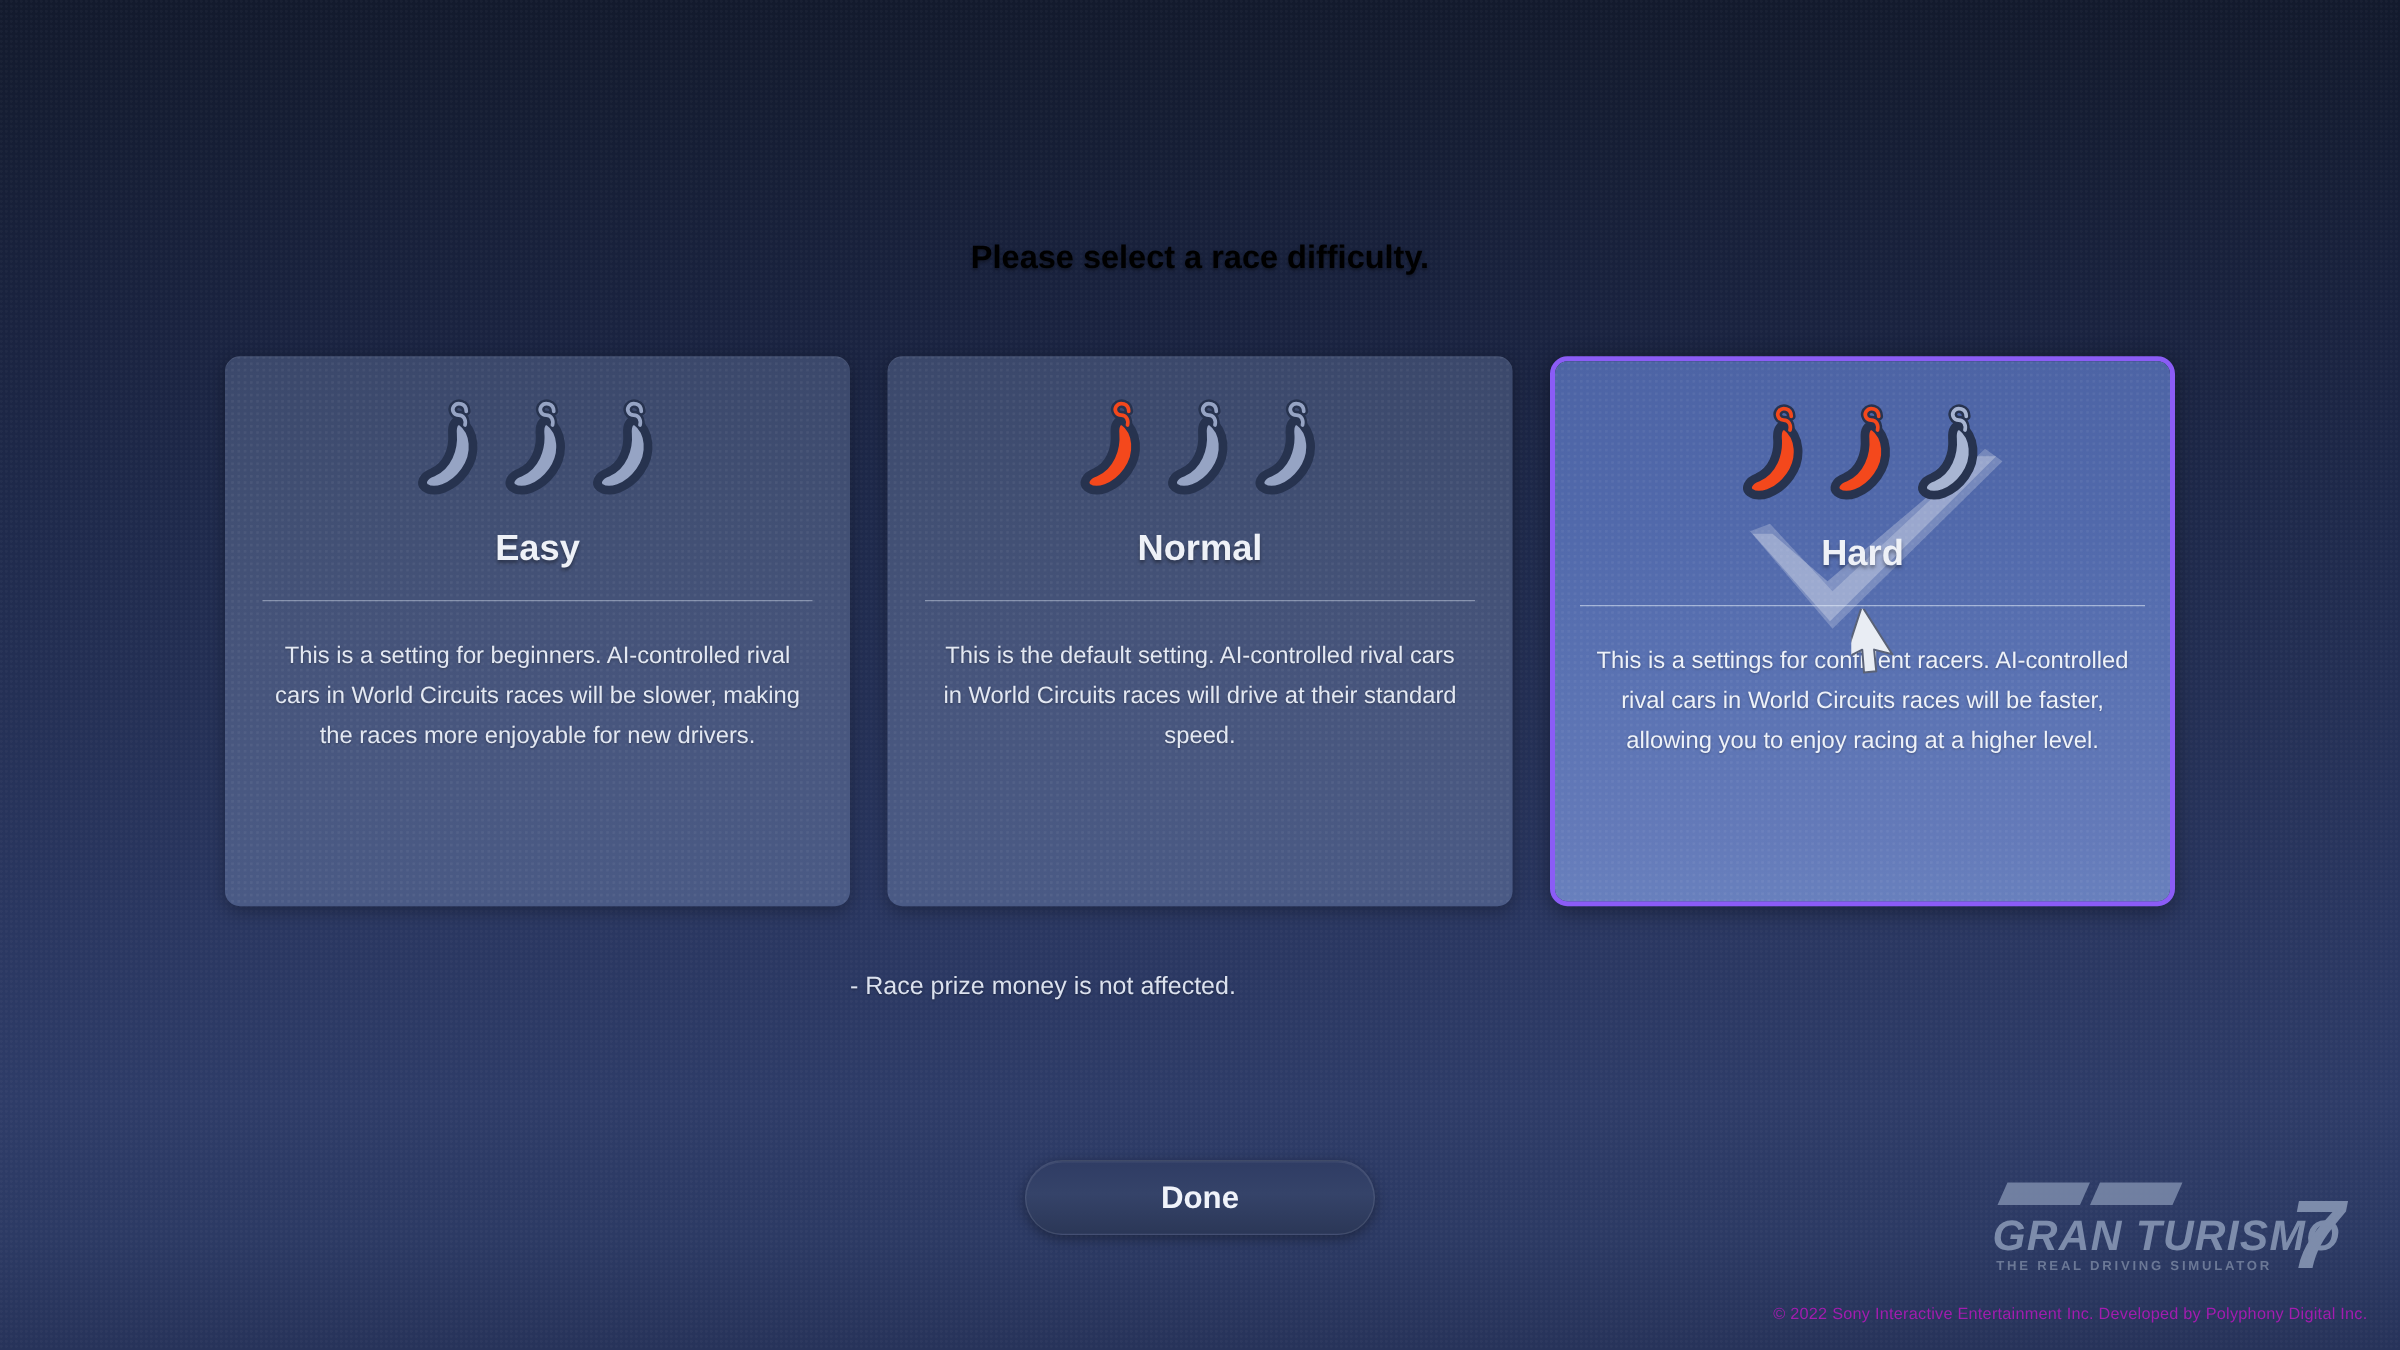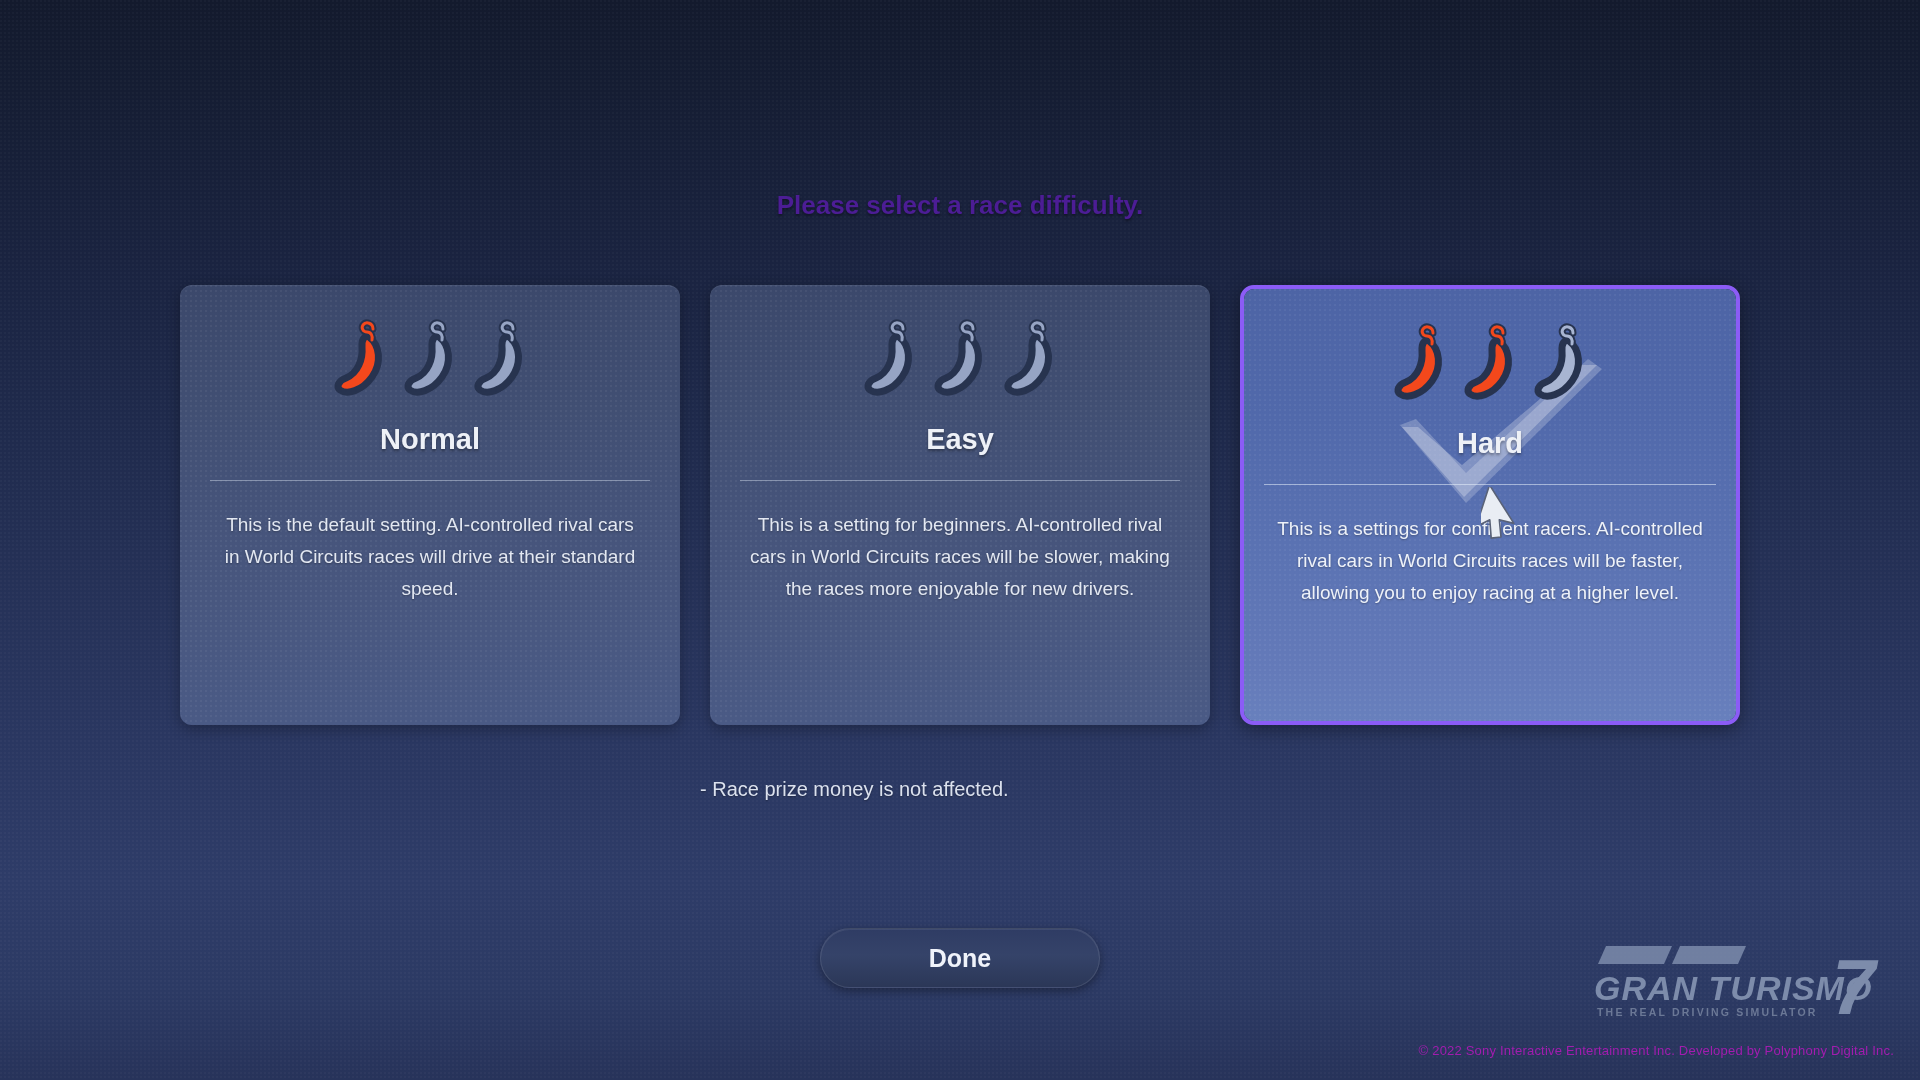--- a/index.html
+++ b/index.html
@@ -35,21 +35,21 @@
     position:absolute; top:80px; left:0; width:1920px;
     text-align:center;
     font-size:44px; font-weight:bold; letter-spacing:.5px;
     color:#ccd3e2;
     text-shadow:0 2px 4px rgba(0,0,0,.45);
   }
   .subtitle {
     position:absolute; top:190px; left:0; width:1920px;
     text-align:center;
     font-size:26px; font-weight:bold;
-    color:#4c1d95;
+    color:#000000;
     text-shadow:0 2px 3px rgba(0,0,0,.4);
   }
 
   
   .cards {
     position:absolute; top:285px; left:180px;
     width:1560px; height:450px;
     display:flex; justify-content:space-between;
   }
   .card {
@@ -128,21 +128,21 @@
   .check-overlay {
     position:absolute;
     left:148px; top:68px;
     width:220px; height:190px;
     z-index:2;
     pointer-events:none;
   }
 
   
   .notes {
-    position:absolute; top:770px; left:700px;
+    position:absolute; top:770px; left:680px;
     font-size:20px; line-height:38px;
     color:#dbe1ee;
     text-shadow:0 1px 2px rgba(0,0,0,.35);
   }
 
   
   .done-btn {
     position:absolute; top:928px; left:820px;
     width:280px; height:60px;
     border-radius:30px;
@@ -173,20 +173,48 @@
 </head>
 <body>
 
 <div id="screen">
   <div id="noise"></div>
 
   <div class="subtitle">Please select a race difficulty.</div>
 
   <div class="cards">
 
+    <div class="card easycard">
+      <div class="card-inner">
+        <div class="card-dither"></div>
+      </div>
+      <div class="card-content">
+        <div class="peppers">
+          <svg class="pepper" viewBox="0 0 64 88">
+            <path d="M45 14 C45 8 38 6 35 10 C33 13 35 17 39 17 C43 17 45 21 44 25" fill="none" stroke="#27334f" stroke-width="7" stroke-linecap="round"></path>
+            <path d="M41 22 C52 30 54 48 44 62 C34 76 19 80 12 75 C8 72 10 66 18 63 C30 58 35 44 34 32 C33.5 25 36 20 41 22 Z" fill="#96a4c4" stroke="#27334f" stroke-width="7" stroke-linejoin="round"></path>
+            <path d="M45 14 C45 8 38 6 35 10 C33 13 35 17 39 17 C43 17 45 21 44 25" fill="none" stroke="#96a4c4" stroke-width="3" stroke-linecap="round"></path>
+          </svg>
+          <svg class="pepper" viewBox="0 0 64 88">
+            <path d="M45 14 C45 8 38 6 35 10 C33 13 35 17 39 17 C43 17 45 21 44 25" fill="none" stroke="#27334f" stroke-width="7" stroke-linecap="round"></path>
+            <path d="M41 22 C52 30 54 48 44 62 C34 76 19 80 12 75 C8 72 10 66 18 63 C30 58 35 44 34 32 C33.5 25 36 20 41 22 Z" fill="#96a4c4" stroke="#27334f" stroke-width="7" stroke-linejoin="round"></path>
+            <path d="M45 14 C45 8 38 6 35 10 C33 13 35 17 39 17 C43 17 45 21 44 25" fill="none" stroke="#96a4c4" stroke-width="3" stroke-linecap="round"></path>
+          </svg>
+          <svg class="pepper" viewBox="0 0 64 88">
+            <path d="M45 14 C45 8 38 6 35 10 C33 13 35 17 39 17 C43 17 45 21 44 25" fill="none" stroke="#27334f" stroke-width="7" stroke-linecap="round"></path>
+            <path d="M41 22 C52 30 54 48 44 62 C34 76 19 80 12 75 C8 72 10 66 18 63 C30 58 35 44 34 32 C33.5 25 36 20 41 22 Z" fill="#96a4c4" stroke="#27334f" stroke-width="7" stroke-linejoin="round"></path>
+            <path d="M45 14 C45 8 38 6 35 10 C33 13 35 17 39 17 C43 17 45 21 44 25" fill="none" stroke="#96a4c4" stroke-width="3" stroke-linecap="round"></path>
+          </svg>
+        </div>
+        <div class="card-title">Easy</div>
+        <div class="divider"></div>
+        <div class="desc">This is a setting for beginners. AI-controlled rival cars in World Circuits races will be slower, making the races more enjoyable for new drivers.</div>
+      </div>
+    </div>
+
     <div class="card normalcard">
       <div class="card-inner">
         <div class="card-dither"></div>
       </div>
       <div class="card-content">
         <div class="peppers">
           <svg class="pepper" viewBox="0 0 64 88">
             <path d="M45 14 C45 8 38 6 35 10 C33 13 35 17 39 17 C43 17 45 21 44 25" fill="none" stroke="#27334f" stroke-width="7" stroke-linecap="round"></path>
             <path d="M41 22 C52 30 54 48 44 62 C34 76 19 80 12 75 C8 72 10 66 18 63 C30 58 35 44 34 32 C33.5 25 36 20 41 22 Z" fill="#f4481c" stroke="#27334f" stroke-width="7" stroke-linejoin="round"></path>
             <path d="M45 14 C45 8 38 6 35 10 C33 13 35 17 39 17 C43 17 45 21 44 25" fill="none" stroke="#f4481c" stroke-width="3" stroke-linecap="round"></path>
@@ -198,48 +226,20 @@
           </svg>
           <svg class="pepper" viewBox="0 0 64 88">
             <path d="M45 14 C45 8 38 6 35 10 C33 13 35 17 39 17 C43 17 45 21 44 25" fill="none" stroke="#27334f" stroke-width="7" stroke-linecap="round"></path>
             <path d="M41 22 C52 30 54 48 44 62 C34 76 19 80 12 75 C8 72 10 66 18 63 C30 58 35 44 34 32 C33.5 25 36 20 41 22 Z" fill="#96a4c4" stroke="#27334f" stroke-width="7" stroke-linejoin="round"></path>
             <path d="M45 14 C45 8 38 6 35 10 C33 13 35 17 39 17 C43 17 45 21 44 25" fill="none" stroke="#96a4c4" stroke-width="3" stroke-linecap="round"></path>
           </svg>
         </div>
         <div class="card-title">Normal</div>
         <div class="divider"></div>
         <div class="desc">This is the default setting. AI-controlled rival cars in World Circuits races will drive at their standard speed.</div>
-      </div>
-    </div>
-
-    <div class="card easycard">
-      <div class="card-inner">
-        <div class="card-dither"></div>
-      </div>
-      <div class="card-content">
-        <div class="peppers">
-          <svg class="pepper" viewBox="0 0 64 88">
-            <path d="M45 14 C45 8 38 6 35 10 C33 13 35 17 39 17 C43 17 45 21 44 25" fill="none" stroke="#27334f" stroke-width="7" stroke-linecap="round"></path>
-            <path d="M41 22 C52 30 54 48 44 62 C34 76 19 80 12 75 C8 72 10 66 18 63 C30 58 35 44 34 32 C33.5 25 36 20 41 22 Z" fill="#96a4c4" stroke="#27334f" stroke-width="7" stroke-linejoin="round"></path>
-            <path d="M45 14 C45 8 38 6 35 10 C33 13 35 17 39 17 C43 17 45 21 44 25" fill="none" stroke="#96a4c4" stroke-width="3" stroke-linecap="round"></path>
-          </svg>
-          <svg class="pepper" viewBox="0 0 64 88">
-            <path d="M45 14 C45 8 38 6 35 10 C33 13 35 17 39 17 C43 17 45 21 44 25" fill="none" stroke="#27334f" stroke-width="7" stroke-linecap="round"></path>
-            <path d="M41 22 C52 30 54 48 44 62 C34 76 19 80 12 75 C8 72 10 66 18 63 C30 58 35 44 34 32 C33.5 25 36 20 41 22 Z" fill="#96a4c4" stroke="#27334f" stroke-width="7" stroke-linejoin="round"></path>
-            <path d="M45 14 C45 8 38 6 35 10 C33 13 35 17 39 17 C43 17 45 21 44 25" fill="none" stroke="#96a4c4" stroke-width="3" stroke-linecap="round"></path>
-          </svg>
-          <svg class="pepper" viewBox="0 0 64 88">
-            <path d="M45 14 C45 8 38 6 35 10 C33 13 35 17 39 17 C43 17 45 21 44 25" fill="none" stroke="#27334f" stroke-width="7" stroke-linecap="round"></path>
-            <path d="M41 22 C52 30 54 48 44 62 C34 76 19 80 12 75 C8 72 10 66 18 63 C30 58 35 44 34 32 C33.5 25 36 20 41 22 Z" fill="#96a4c4" stroke="#27334f" stroke-width="7" stroke-linejoin="round"></path>
-            <path d="M45 14 C45 8 38 6 35 10 C33 13 35 17 39 17 C43 17 45 21 44 25" fill="none" stroke="#96a4c4" stroke-width="3" stroke-linecap="round"></path>
-          </svg>
-        </div>
-        <div class="card-title">Easy</div>
-        <div class="divider"></div>
-        <div class="desc">This is a setting for beginners. AI-controlled rival cars in World Circuits races will be slower, making the races more enjoyable for new drivers.</div>
       </div>
     </div>
 
     <div class="card selected">
       <div class="card-inner">
         <div class="card-dither"></div>
       </div>
 
       <svg class="check-overlay" viewBox="0 0 220 190">
         <path d="M10 70 L72 140 L205 8 L188 8 L70 108 L26 70 Z" fill="rgba(255,255,255,0.26)"></path>

